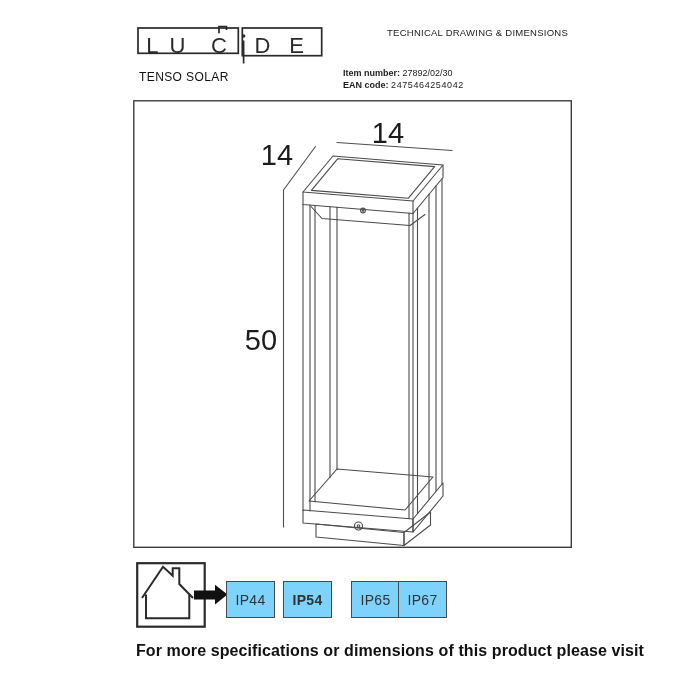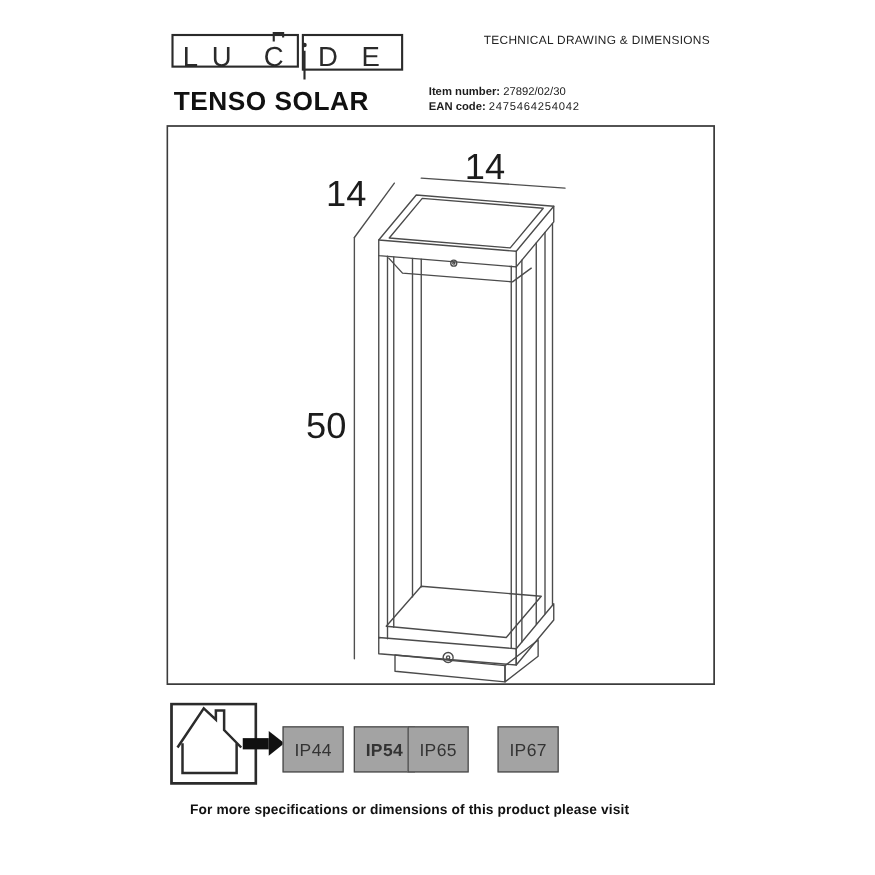--- a/index.html
+++ b/index.html
@@ -4,39 +4,39 @@
 <style>
   html,body{margin:0;padding:0;background:#fff;}
   .page{
     position:relative;width:700px;height:700px;background:#ffffff;overflow:hidden;
     font-family:"Liberation Sans", sans-serif;color:#1c1c1c;
   }
   .abs{position:absolute;}
   
   .logo-svg{left:135px;top:25px;width:192px;height:44px;}
   .doc-type{right:132px;top:27px;font-size:9.5px;letter-spacing:.25px;color:#222;}
-  .product-title{left:139px;top:70px;font-size:21px;font-weight:bold;letter-spacing:.4px;color:#111;}
+  .product-title{left:139px;top:70px;font-size:12px;font-weight:normal;letter-spacing:.4px;color:#111;}
   .item-block{left:343px;top:68px;font-size:9px;line-height:11.5px;color:#1c1c1c;}
   .item-block .lbl{font-weight:bold;}
   .item-block .val-bold{font-weight:normal;}
   .item-block .val{letter-spacing:.6px;}
   
   .drawing-svg{left:133px;top:100px;width:440px;height:448px;}
   
   .house-svg{left:136px;top:562px;width:70px;height:66px;}
   .arrow-svg{left:194px;top:583px;width:36px;height:24px;}
   .ip-box{
-    top:581px;width:47px;height:35px;border:1.5px solid #4a4a4a;background:#a3a3a3;
+    top:581px;width:47px;height:35px;border:1.5px solid #4a4a4a;background:#7dd3fc;
     display:flex;align-items:center;justify-content:center;
     font-size:14px;color:#333;letter-spacing:.3px;
   }
-  .ip-1{left:226px;} .ip-2{left:283px;font-weight:bold;} .ip-3{left:326px;} .ip-4{left:398px;}
+  .ip-1{left:226px;} .ip-2{left:283px;font-weight:bold;} .ip-3{left:351px;} .ip-4{left:398px;}
   .ip-note{left:464px;top:569px;width:125px;font-size:9.5px;line-height:12.7px;color:#222;white-space:pre-line;}
   
-  .footer-line1{left:136px;top:642px;font-size:11px;font-weight:bold;color:#111;letter-spacing:.1px;margin-left:16px;}
+  .footer-line1{left:136px;top:642px;font-size:16px;font-weight:bold;color:#111;letter-spacing:.1px;}
   .footer-line2{left:136px;top:654px;font-size:16.5px;font-weight:bold;color:#111;letter-spacing:.3px;}
   svg text{font-family:"Liberation Sans", sans-serif;}
 </style>
 </head>
 <body>
 
 <div class="page">
 
   <svg class="abs logo-svg" viewBox="0 0 192 44" aria-hidden="true">
     <g fill="none" stroke="#2a2a2a" stroke-width="1.7">

